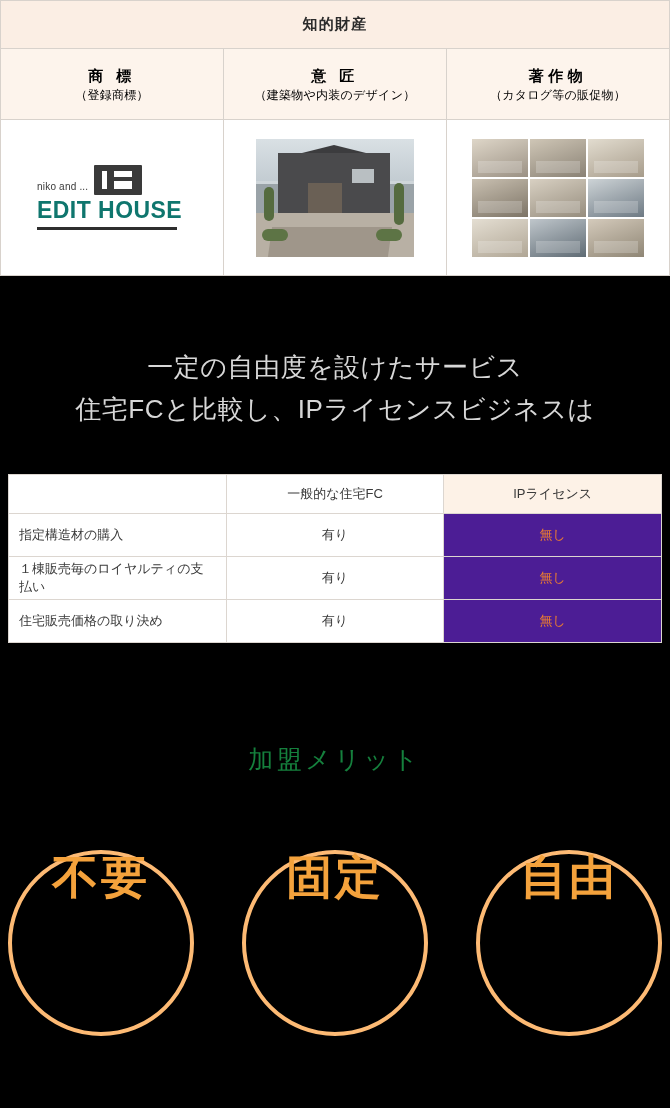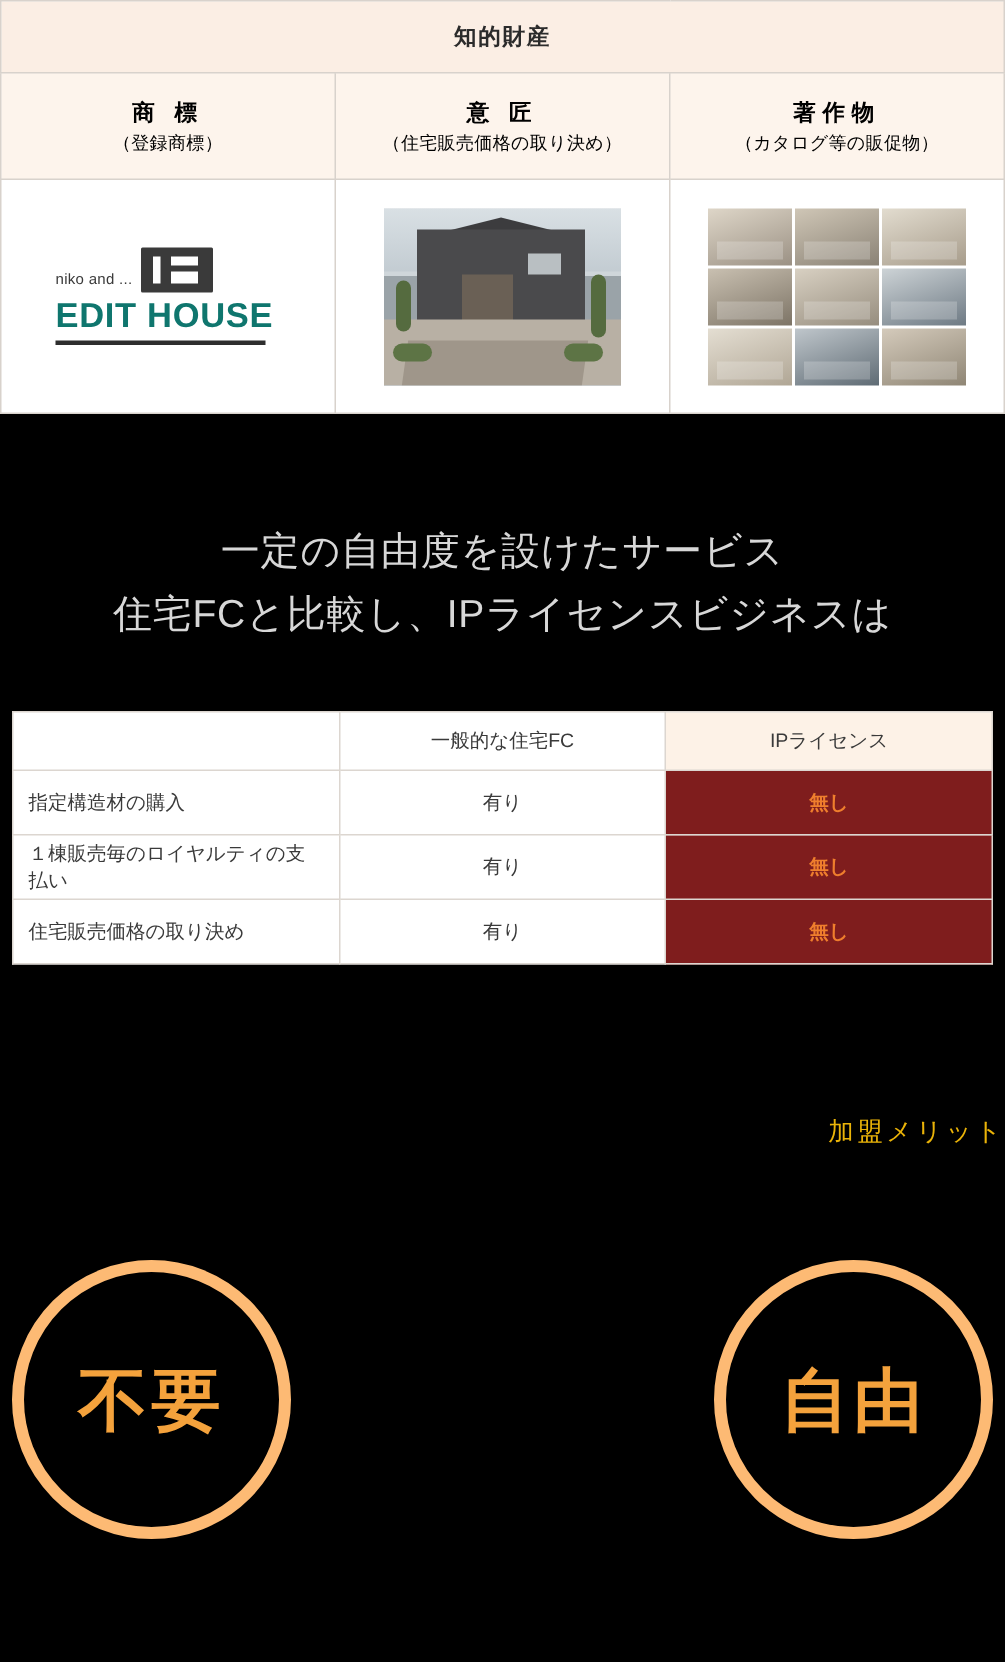--- a/index.html
+++ b/index.html
@@ -268,45 +268,45 @@
   .cmp-label {
     text-align: left;
     color: #3a3a3a;
     font-size: 13px;
   }
   .cmp-val {
     text-align: center;
     font-size: 13px;
   }
   .cmp-val.no {
-    background: #7f1d1d;
+    background: #4c1d95;
     color: #ef7e2d;
-    font-weight: bold;
+    font-weight: normal;
   }
 
   
   .merit-title {
-    text-align: right;
-    color: #eab308;
-    font-size: 17px;
+    text-align: center;
+    color: #15803d;
+    font-size: 25px;
     letter-spacing: 0.14em;
     padding-top: 100px;
   }
   .circles {
     display: flex;
     justify-content: space-between;
     padding: 74px 8px 0 8px;
   }
   .circle {
     width: 186px;
     height: 186px;
-    border: 8px solid #fdba74;
+    border: 4px solid #fdba74;
     border-radius: 50%;
     display: flex;
-    align-items: center;
+    align-items: flex-start;
     justify-content: center;
     box-sizing: border-box;
   }
   .circle span {
     color: #f4a23c;
     font-size: 46px;
     font-weight: bold;
     letter-spacing: 0.06em;
     line-height: 1;
   }
@@ -319,21 +319,21 @@
     <tr>
       <th class="ip-head" colspan="3">知的財産</th>
     </tr>
     <tr>
       <th class="ip-sub">
         <span class="t1">商 標</span>
         <span class="t2">（登録商標）</span>
       </th>
       <th class="ip-sub">
         <span class="t1">意 匠</span>
-        <span class="t2">（住宅販売価格の取り決め）</span>
+        <span class="t2">（建築物や内装のデザイン）</span>
       </th>
       <th class="ip-sub">
         <span class="t1">著作物</span>
         <span class="t2">（カタログ等の販促物）</span>
       </th>
     </tr>
   </thead>
   <tbody>
     <tr>
       <td class="ip-cell">
@@ -420,15 +420,18 @@
   </table>
 </div>
 
 <div class="merit-title">加盟メリット</div>
 
 <div class="circles">
   <div class="circle">
     <span>不要</span>
   </div>
   <div class="circle">
+    <span>固定</span>
+  </div>
+  <div class="circle">
     <span>自由</span>
   </div>
 </div>
 
 </body></html>

